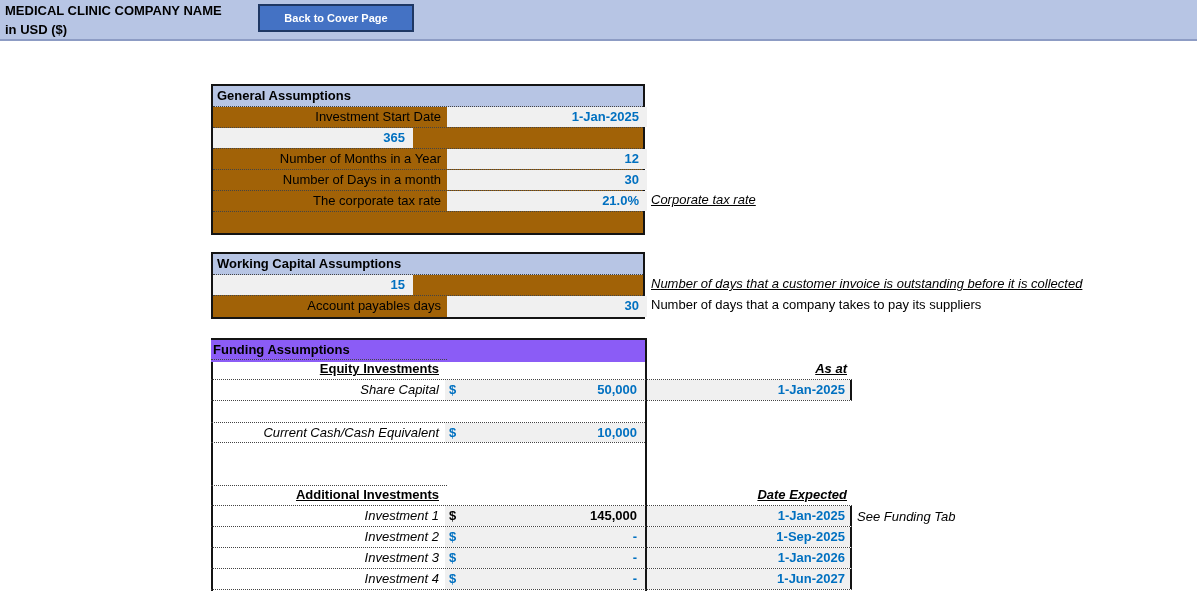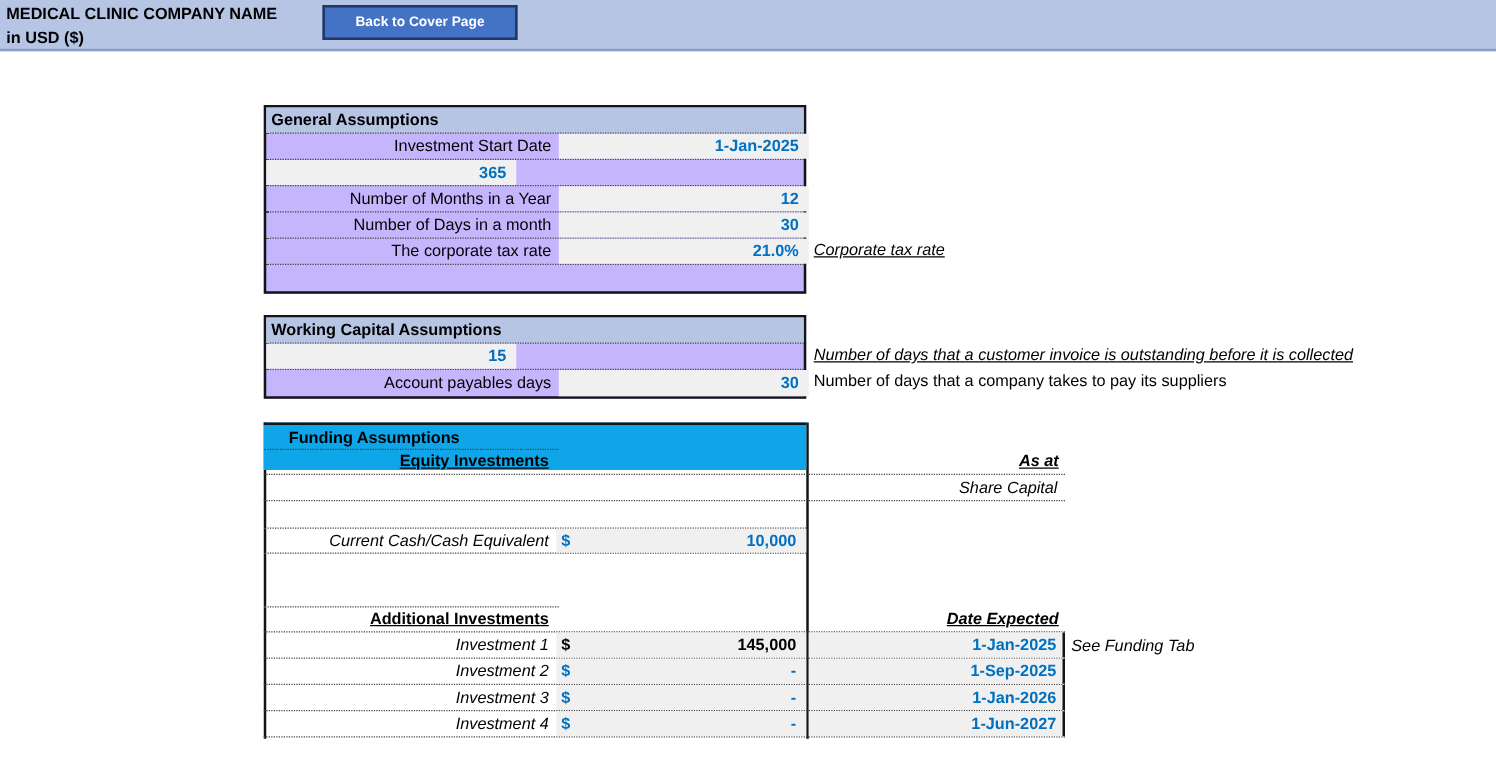--- a/index.html
+++ b/index.html
@@ -13,37 +13,37 @@
           background:#b7c5e4; border-bottom:2px solid #8d9cc4; }
   .band-title { position:absolute; left:5px; top:3px; font-weight:bold; font-size:13px; white-space:nowrap; }
   .band-sub   { position:absolute; left:5px; top:22px; font-weight:bold; font-size:13px; white-space:nowrap; }
   .cover-btn { position:absolute; left:258px; top:4px; width:156px; height:28px;
                background:#4472c4; border:2px solid #1f3864; color:#fff;
                font-family:"Liberation Sans", sans-serif; font-weight:bold; font-size:11px;
                text-align:center; cursor:pointer; }
 
   
   .section { position:absolute; left:211px; }
-  .tbl { width:434px; border:2px solid #141414; background:#c4b5fd; }
+  .tbl { width:434px; border:2px solid #141414; background:#a16207; }
   .tbl-head { height:21px; line-height:20px; background:#b7c5e4; font-weight:bold;
               padding-left:4px; border-bottom:1px dotted #444; }
   .row { display:flex; height:21px; line-height:20px; }
   .row:not(:last-child) { border-bottom:1px dotted #444; }
   .lbl { flex:0 0 234px; text-align:right; padding-right:6px; white-space:nowrap; }
   .val { flex:0 0 200px; background:#f0f0f0; text-align:right; padding-right:8px;
          color:#0070c0; font-weight:bold; }
   .row.empty { height:21px; }
   .note { position:absolute; left:440px; height:21px; line-height:21px; white-space:nowrap; }
   .italic { font-style:italic;text-decoration:underline; }
 
   
   .funding { position:absolute; left:211px; top:338px; width:800px; height:253px; }
   .f-vline { position:absolute; top:0; width:2px; height:253px; background:#141414; }
-  .f-head { position:absolute; left:0; top:0; width:434px; height:38px; line-height:19px;
-            background:#0ea5e9; font-weight:bold; padding-left:20px; border-top:2px solid #141414; }
+  .f-head { position:absolute; left:0; top:0; width:434px; height:24px; line-height:19px;
+            background:#8b5cf6; font-weight:bold; padding-left:2px; border-top:2px solid #141414; }
   .f-dots { position:absolute; height:0; border-top:1px dotted #444; }
   .f-row { position:absolute; left:0; width:641px; height:21px; line-height:20px; display:flex;
            border-bottom:1px dotted #444; }
   .f-lbl { flex:0 0 234px; text-align:right; padding-right:6px; font-style:italic; white-space:nowrap; }
   .f-hdr-lbl { flex:0 0 234px; text-align:right; padding-right:6px; font-weight:bold;
                text-decoration:underline; white-space:nowrap; }
   .f-cell { flex:0 0 200px; background:#f0f0f0; display:flex; justify-content:space-between;
             color:#0070c0; font-weight:bold; padding:0 8px 0 4px; }
   .f-cell.black { color:#000; }
   .f-gap { flex:0 0 2px; }
@@ -115,21 +115,21 @@
     <div class="f-head">Funding Assumptions</div>
     <div class="f-dots" style="left:0; top:21px; width:236px;"></div>
 
     <div class="f-row" style="top:21px;">
       <div class="f-hdr-lbl">Equity Investments</div>
       <div class="f-spacer200"></div>
       <div class="f-gap"></div>
       <div class="f-date-hdr">As at</div>
     </div>
 
-    <div class="f-row" style="top:42px;flex-direction:column;">
+    <div class="f-row" style="top:42px;">
       <div class="f-lbl">Share Capital</div>
       <div class="f-cell">
         <span>$</span>
         <span>50,000</span>
       </div>
       <div class="f-gap"></div>
       <div class="f-date">1-Jan-2025</div>
     </div>
 
     <div class="f-row" style="top:84px; width:434px; border-top:1px dotted #444;">

